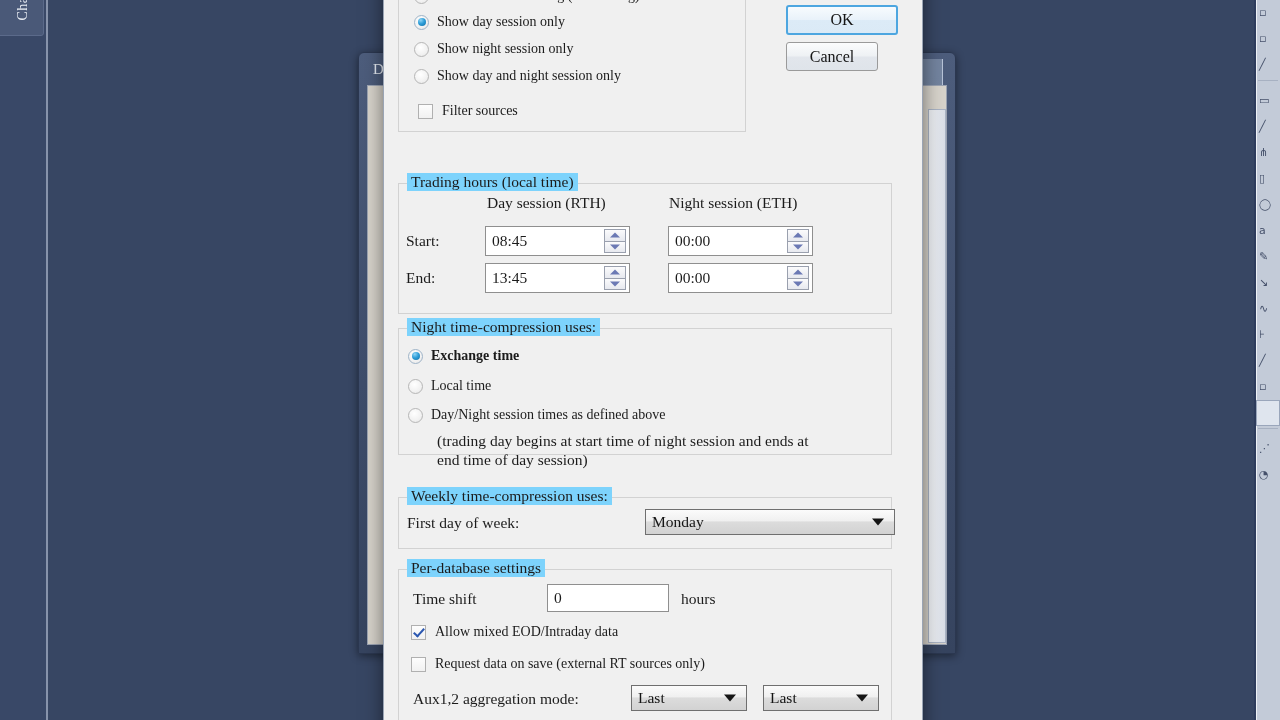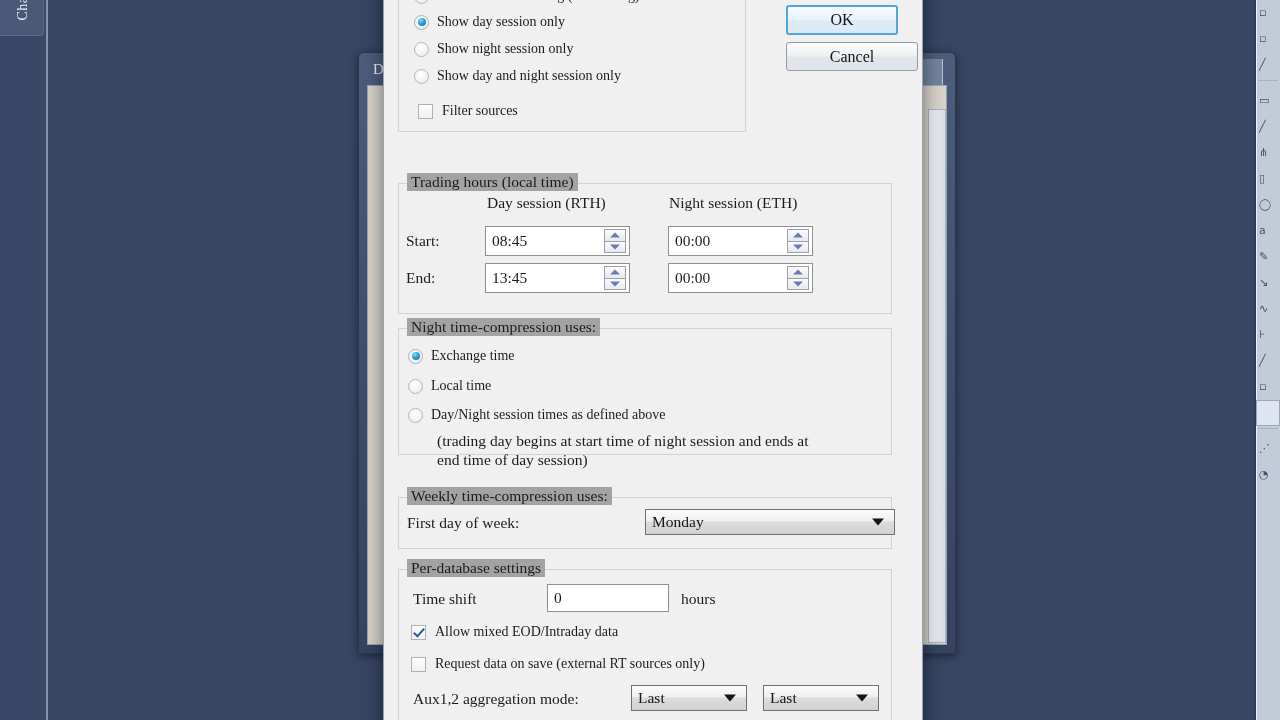--- a/index.html
+++ b/index.html
@@ -169,21 +169,21 @@
   .gbox {
     position: absolute;
     border: 1px solid #d2d2d2;
     background: transparent;
     box-sizing: border-box;
   }
   .gbox > .legend {
     position: absolute;
     top: -11px;
     left: 8px;
-    background: #a3a3a3;
+    background: #7dd3fc;
     padding: 0 4px;
     font-size: 15.5px;
     color: #1b1b1b;
     white-space: nowrap;
   }
 
   
   .radio-row {
     position: absolute;
     display: flex;
@@ -388,21 +388,21 @@
     <div class="client"></div>
     <div class="scroll-v"></div>
   </div>
 
   <div class="dialog">
     <div class="dlg-body">
 
       <div class="btn default" style="left:402px; top:58px; width:112px; height:30px;">
         <span>OK</span>
       </div>
-      <div class="btn" style="left:402px; top:95px; width:132px; height:29px;">
+      <div class="btn" style="left:402px; top:95px; width:92px; height:29px;">
         <span>Cancel</span>
       </div>
 
       <div class="gbox" style="left:14px; top:25px; width:348px; height:160px;">
 
         <div class="radio-row" style="left:15px; top:15px;">
           <span class="radio"></span>
           <span class="rlabel">Show 24 hours trading (no filtering)</span>
         </div>
 
@@ -465,21 +465,21 @@
           <div class="btns">
             <div class="sb up"></div>
             <div class="sb dn"></div>
           </div>
         </div>
       </div>
 
       <div class="gbox" style="left:14px; top:381px; width:494px; height:127px;">
         <div class="legend">Night time-compression uses:</div>
 
-        <div class="radio-row" style="left:9px; top:19px;">
+        <div class="radio-row" style="left:9px; top:19px;font-weight:bold;">
           <span class="radio on"></span>
           <span class="rlabel">Exchange time</span>
         </div>
 
         <div class="radio-row" style="left:9px; top:49px;">
           <span class="radio"></span>
           <span class="rlabel">Local time</span>
         </div>
 
         <div class="radio-row" style="left:9px; top:78px;">

